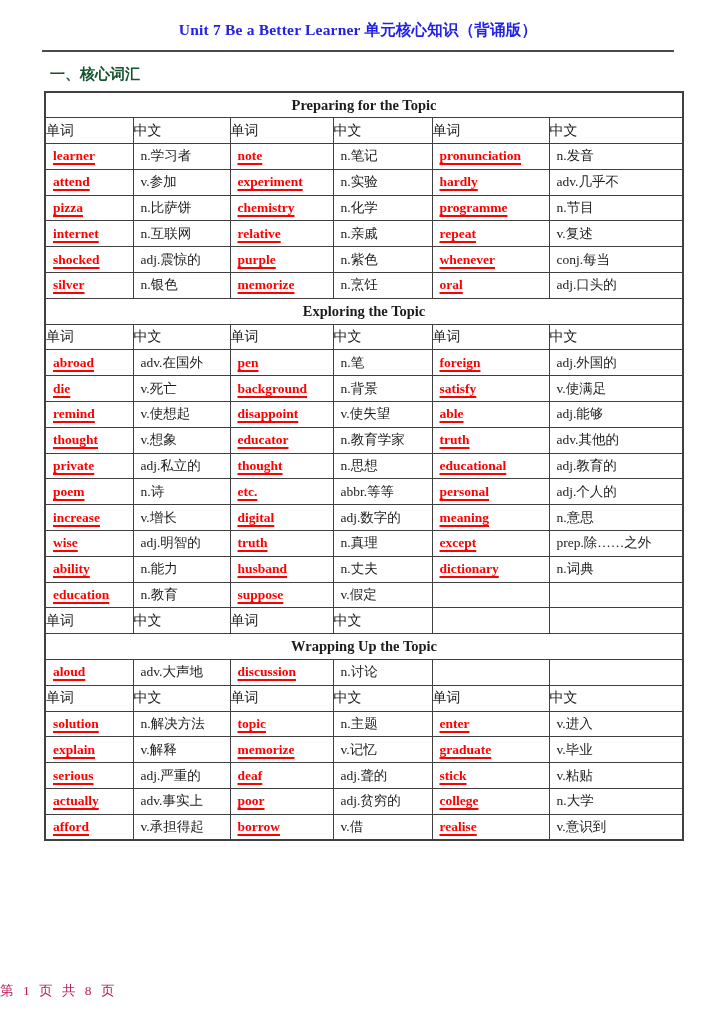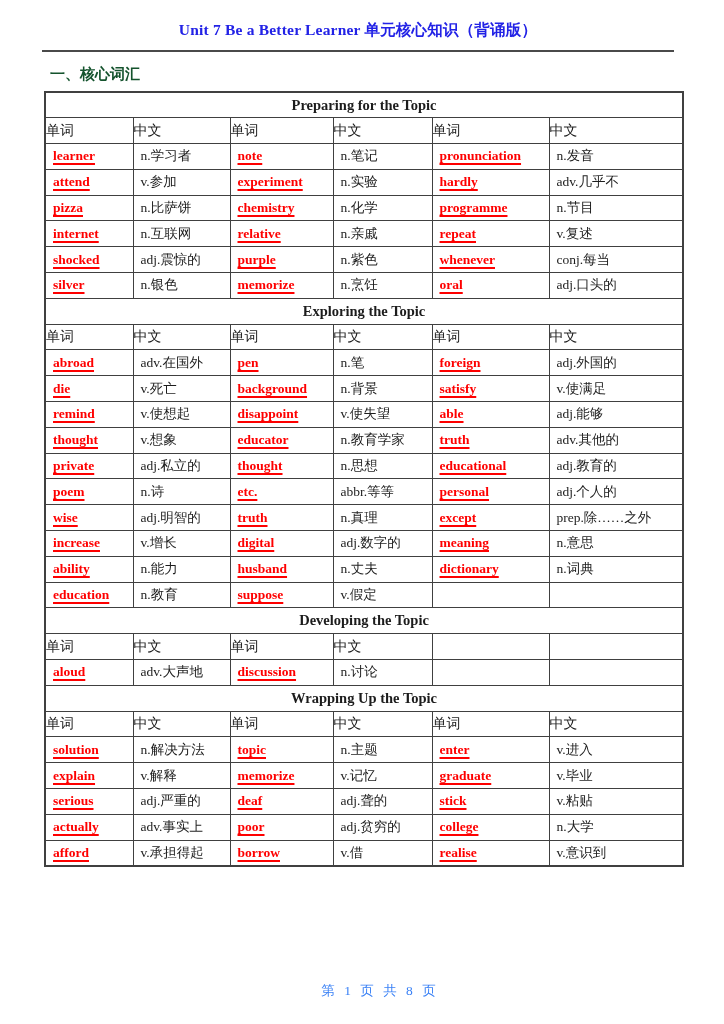--- a/index.html
+++ b/index.html
@@ -70,25 +70,23 @@
     text-decoration: underline;
     text-underline-offset: 3px;
     text-decoration-thickness: 1.5px;
   }
   td.meaning-cell { color: #1c1c1c; }
 
   .page-footer {
     position: absolute;
     left: 0; right: 0;
     bottom: 24px;
-    text-align: center;
     font-size: 13.5px;
     letter-spacing: 3px;
-    color: #3b82f6;
-    margin-left: 44px;
+    color: #be185d;
   }
 </style>
 </head>
 <body>
 
 <div class="page">
 
   <div class="doc-title">Unit 7 Be a Better Learner  单元核心知识（背诵版）</div>
 
   <hr class="title-rule">
@@ -217,74 +215,71 @@
         </tr>
         <tr>
           <td class="word-cell"><span class="word">poem</span></td>
           <td class="meaning-cell">n.诗</td>
           <td class="word-cell"><span class="word">etc.</span></td>
           <td class="meaning-cell">abbr.等等</td>
           <td class="word-cell"><span class="word">personal</span></td>
           <td class="meaning-cell">adj.个人的</td>
         </tr>
         <tr>
+          <td class="word-cell"><span class="word">increase</span></td>
+          <td class="meaning-cell">v.增长</td>
+          <td class="word-cell"><span class="word">digital</span></td>
+          <td class="meaning-cell">adj.数字的</td>
+          <td class="word-cell"><span class="word">meaning</span></td>
+          <td class="meaning-cell">n.意思</td>
+        </tr>
+        <tr>
           <td class="word-cell"><span class="word">wise</span></td>
           <td class="meaning-cell">adj.明智的</td>
           <td class="word-cell"><span class="word">truth</span></td>
           <td class="meaning-cell">n.真理</td>
           <td class="word-cell"><span class="word">except</span></td>
           <td class="meaning-cell">prep.除……之外</td>
         </tr>
         <tr>
-          <td class="word-cell"><span class="word">increase</span></td>
-          <td class="meaning-cell">v.增长</td>
-          <td class="word-cell"><span class="word">digital</span></td>
-          <td class="meaning-cell">adj.数字的</td>
-          <td class="word-cell"><span class="word">meaning</span></td>
-          <td class="meaning-cell">n.意思</td>
-        </tr>
-        <tr>
           <td class="word-cell"><span class="word">ability</span></td>
           <td class="meaning-cell">n.能力</td>
           <td class="word-cell"><span class="word">husband</span></td>
           <td class="meaning-cell">n.丈夫</td>
           <td class="word-cell"><span class="word">dictionary</span></td>
           <td class="meaning-cell">n.词典</td>
         </tr>
         <tr>
           <td class="word-cell"><span class="word">education</span></td>
           <td class="meaning-cell">n.教育</td>
           <td class="word-cell"><span class="word">suppose</span></td>
           <td class="meaning-cell">v.假定</td>
           <td class="word-cell"></td>
           <td class="meaning-cell"></td>
         </tr>
         <tr>
-          <td colspan="6" class="section-title-cell">Developing the Topic</td>
-        </tr>
-        <tr>
           <td class="col-header-cell">单词</td>
           <td class="col-header-cell">中文</td>
           <td class="col-header-cell">单词</td>
           <td class="col-header-cell">中文</td>
           <td class="col-header-cell"></td>
           <td class="col-header-cell"></td>
+        </tr>
+        <tr>
+          <td colspan="6" class="section-title-cell">Wrapping Up the Topic</td>
         </tr>
         <tr>
           <td class="word-cell"><span class="word">aloud</span></td>
           <td class="meaning-cell">adv.大声地</td>
           <td class="word-cell"><span class="word">discussion</span></td>
           <td class="meaning-cell">n.讨论</td>
           <td class="word-cell"></td>
           <td class="meaning-cell"></td>
         </tr>
         <tr>
-          <td colspan="6" class="section-title-cell">Wrapping Up the Topic</td>
-        </tr>
-        <tr>
           <td class="col-header-cell">单词</td>
           <td class="col-header-cell">中文</td>
           <td class="col-header-cell">单词</td>
           <td class="col-header-cell">中文</td>
           <td class="col-header-cell">单词</td>
           <td class="col-header-cell">中文</td>
         </tr>
         <tr>
           <td class="word-cell"><span class="word">solution</span></td>
           <td class="meaning-cell">n.解决方法</td>

